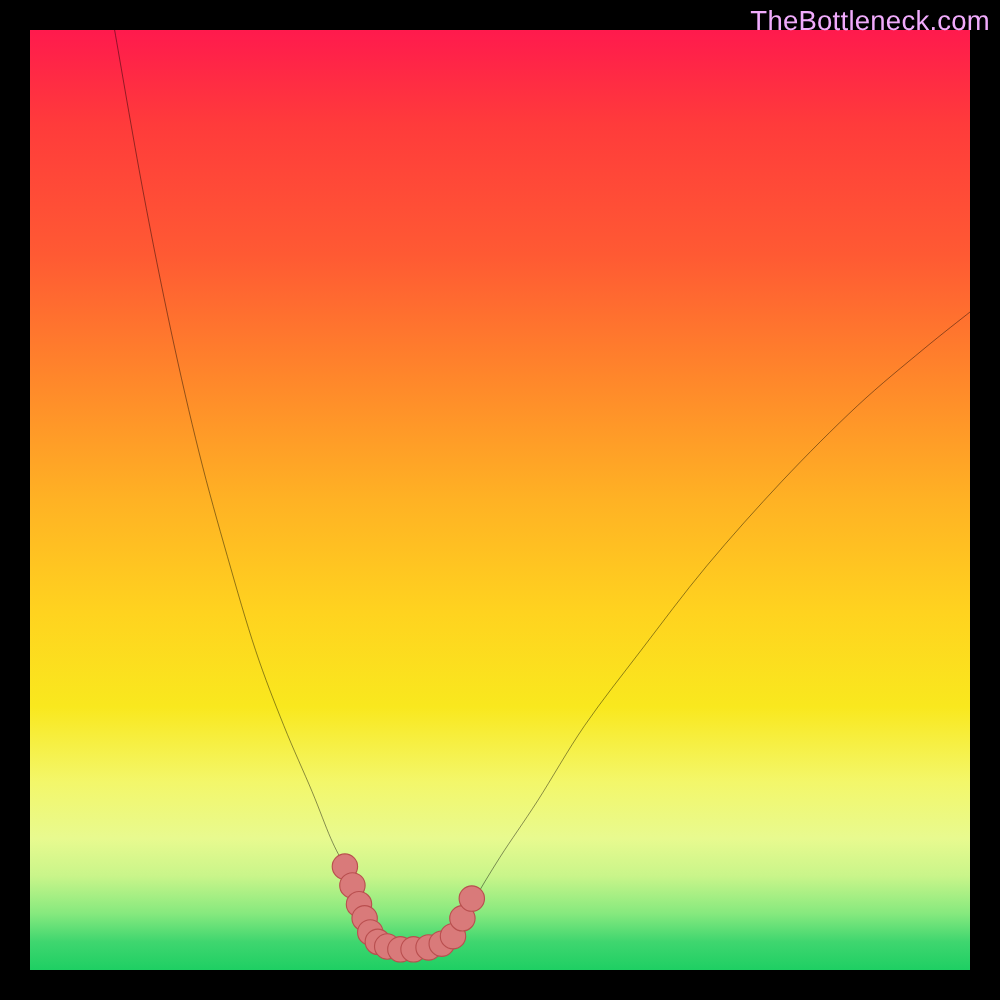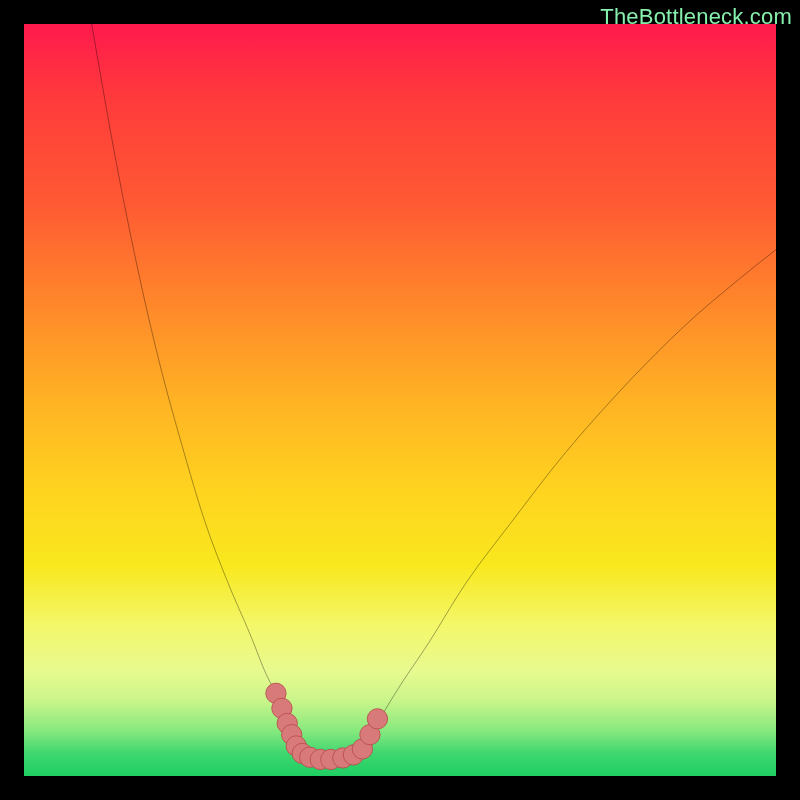--- a/index.html
+++ b/index.html
@@ -40,21 +40,21 @@
       #c9f58a 90%,
       #86e97e 94%,
       #3fd66f 97%,
       #1ecf63 100%
     );
   }
   .watermark {
     position: absolute;
     top: 4px;
     right: 8px;
-    color: #86efac;
+    color: #f0abfc;
     font-size: 22px;
     font-weight: 400;
     letter-spacing: 0.2px;
     user-select: none;
   }
   svg.curve-layer {
     position: absolute;
     left: 24px;
     top: 24px;
     width: 752px;

